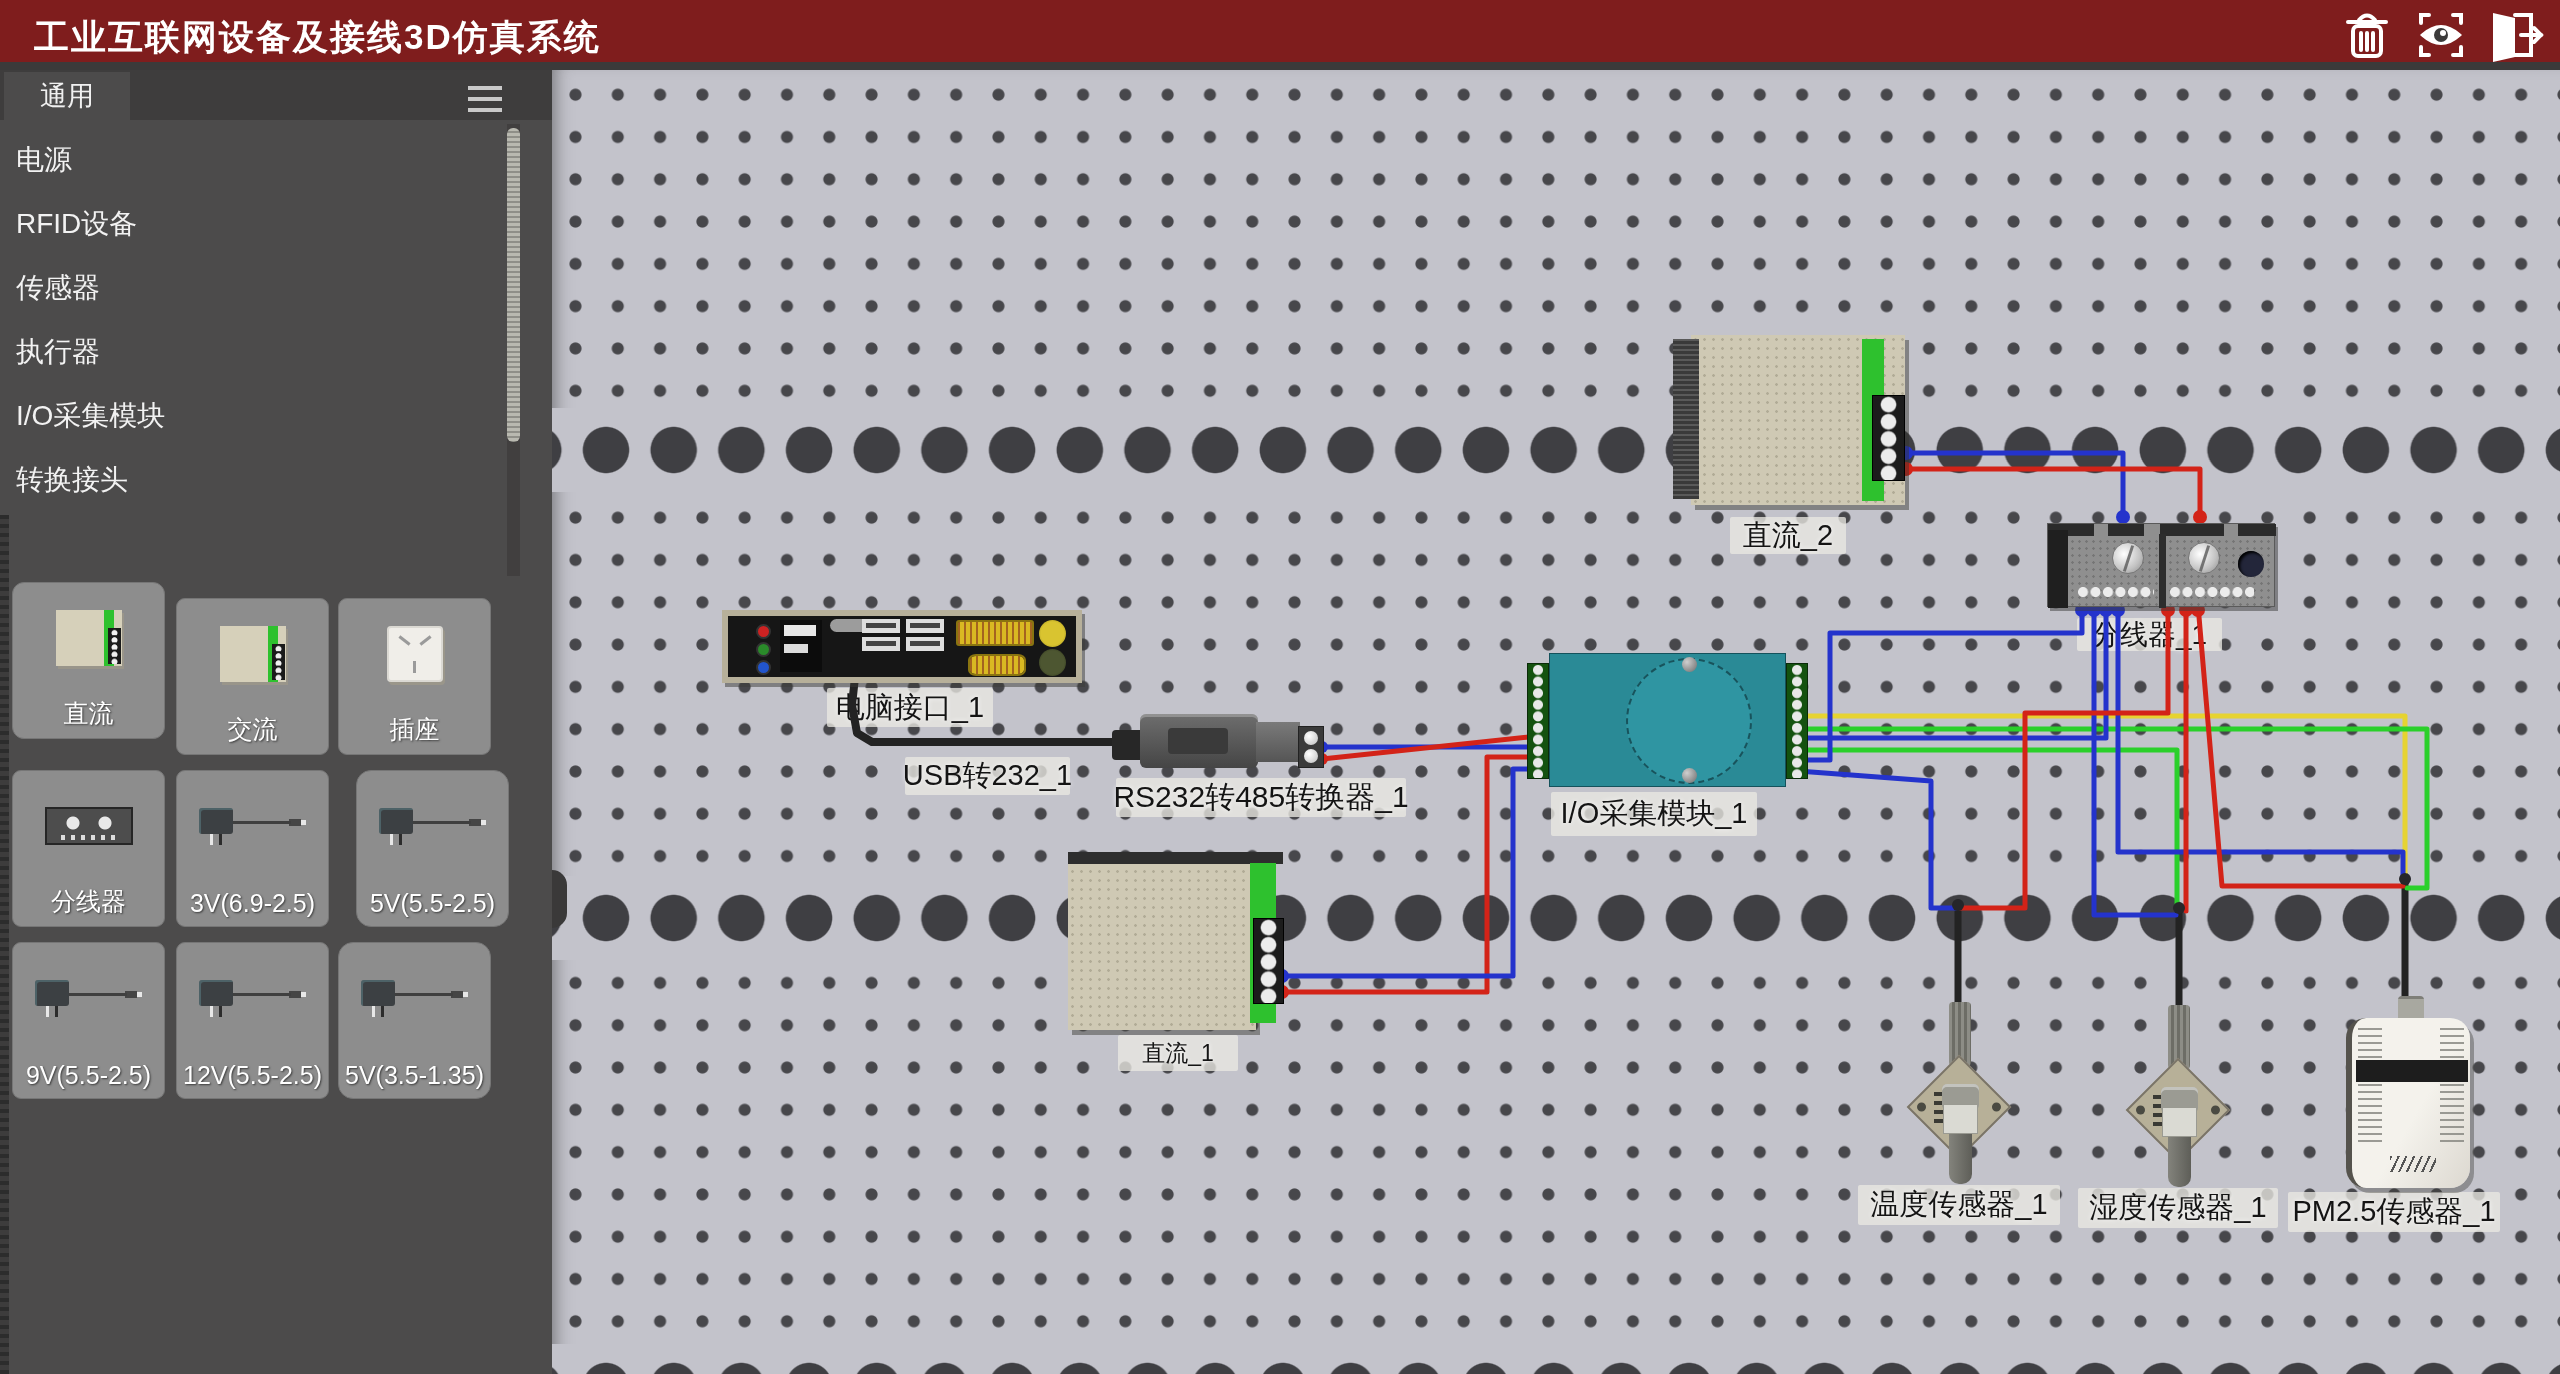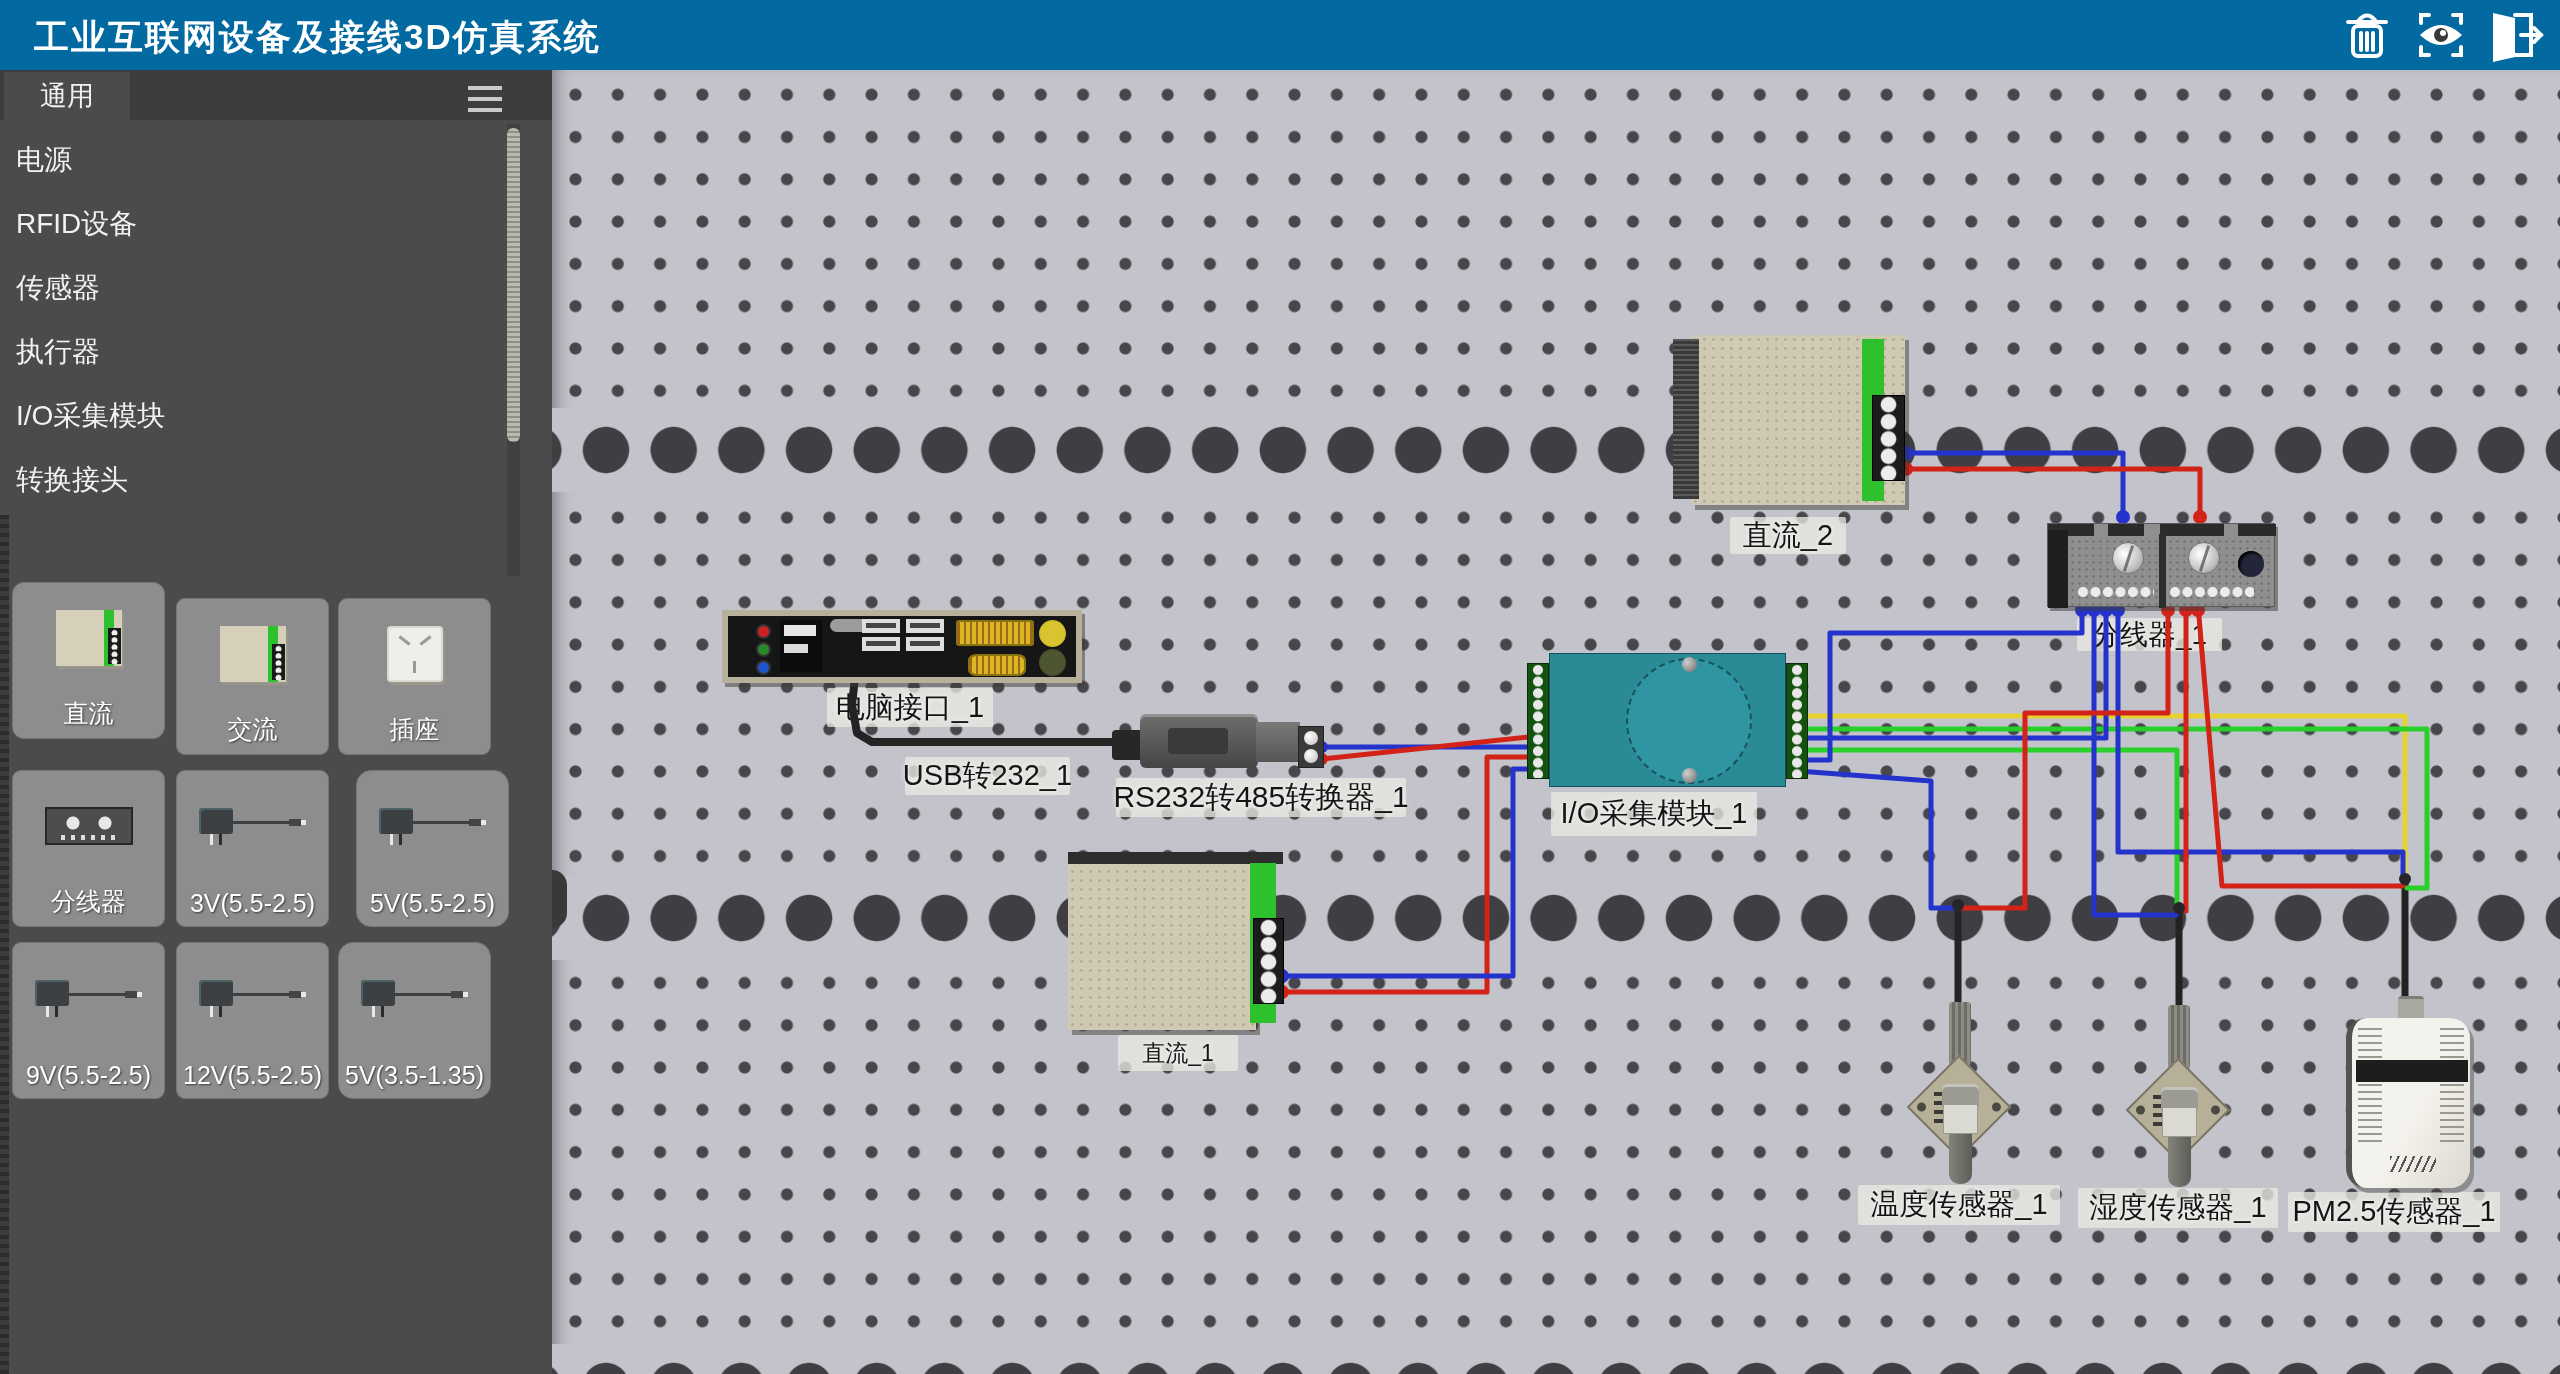--- a/index.html
+++ b/index.html
@@ -1,20 +1,20 @@
 <!DOCTYPE html>
 <html><head>
 <meta charset="utf-8">
 <style>
   html,body{margin:0;padding:0;background:#222;}
   *{box-sizing:border-box;font-family:"Liberation Sans","DejaVu Sans",sans-serif;}
   #root{position:relative;width:2560px;height:1374px;overflow:hidden;background:#3b3a3a;}
 
   
-  #topbar{position:absolute;left:0;top:0;width:2560px;height:70px;background:#0369a1;z-index:10;}
+  #topbar{position:absolute;left:0;top:0;width:2560px;height:62px;background:#7f1d1d;z-index:10;}
   #title{position:absolute;left:34px;top:14px;font-size:35px;font-weight:bold;color:#fff;letter-spacing:2px;}
   .tb-icons{position:absolute;right:14px;top:6px;display:flex;gap:12px;}
   .tb-btn{width:62px;height:58px;display:flex;align-items:center;justify-content:center;cursor:pointer;}
 
   
   #sidebar{position:absolute;left:0;top:70px;width:552px;height:1304px;background:#4c4b4b;z-index:9;}
   #sb-header{position:absolute;left:0;top:0;width:552px;height:50px;background:#3e3d3d;}
   #tab-general{position:absolute;left:4px;top:2px;width:126px;height:48px;background:#4c4b4b;color:#f0f0f0;
     font-size:27px;display:flex;align-items:center;justify-content:center;cursor:pointer;}
   #hamburger{position:absolute;right:50px;top:16px;width:34px;height:26px;cursor:pointer;
@@ -264,21 +264,21 @@
         <div class="tile" style="left: 12px; top: 250px;">
           <div class="tile-icon">
             <div class="ic-split"></div>
           </div>
           <div class="tile-label">分线器</div>
         </div>
         <div class="tile" style="left: 176px; top: 250px;">
           <div class="tile-icon">
             <div class="ic-adapter"></div>
           </div>
-          <div class="tile-label">3V(5.5-2.5)</div>
+          <div class="tile-label">3V(6.9-2.5)</div>
         </div>
         <div class="tile" style="left: 356px; top: 250px; border-radius: 15px;">
           <div class="tile-icon">
             <div class="ic-adapter"></div>
           </div>
           <div class="tile-label">5V(5.5-2.5)</div>
         </div>
         <div class="tile" style="left: 12px; top: 422px;">
           <div class="tile-icon">
             <div class="ic-adapter"></div>

